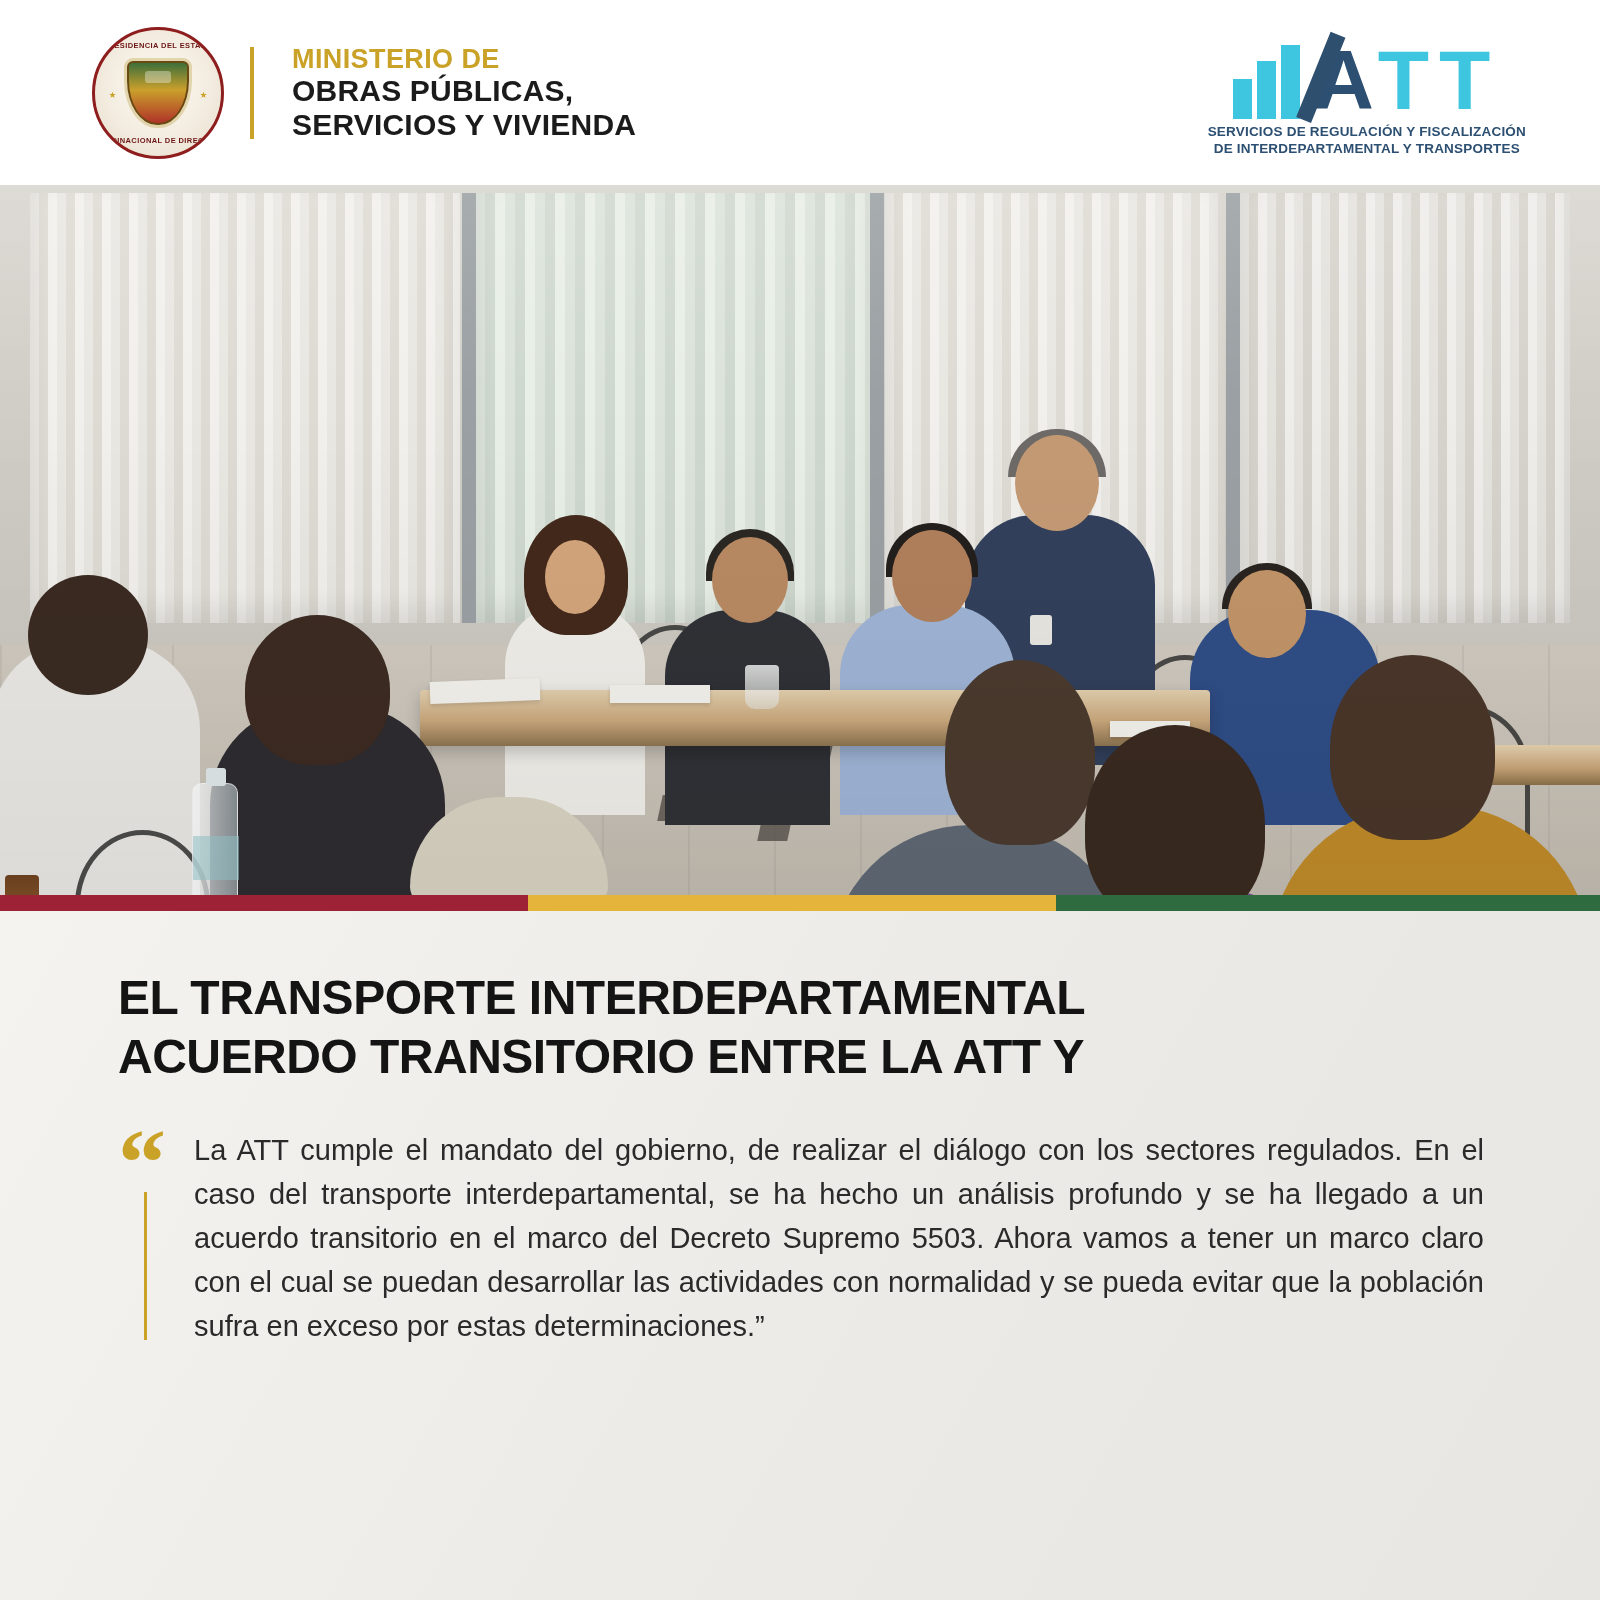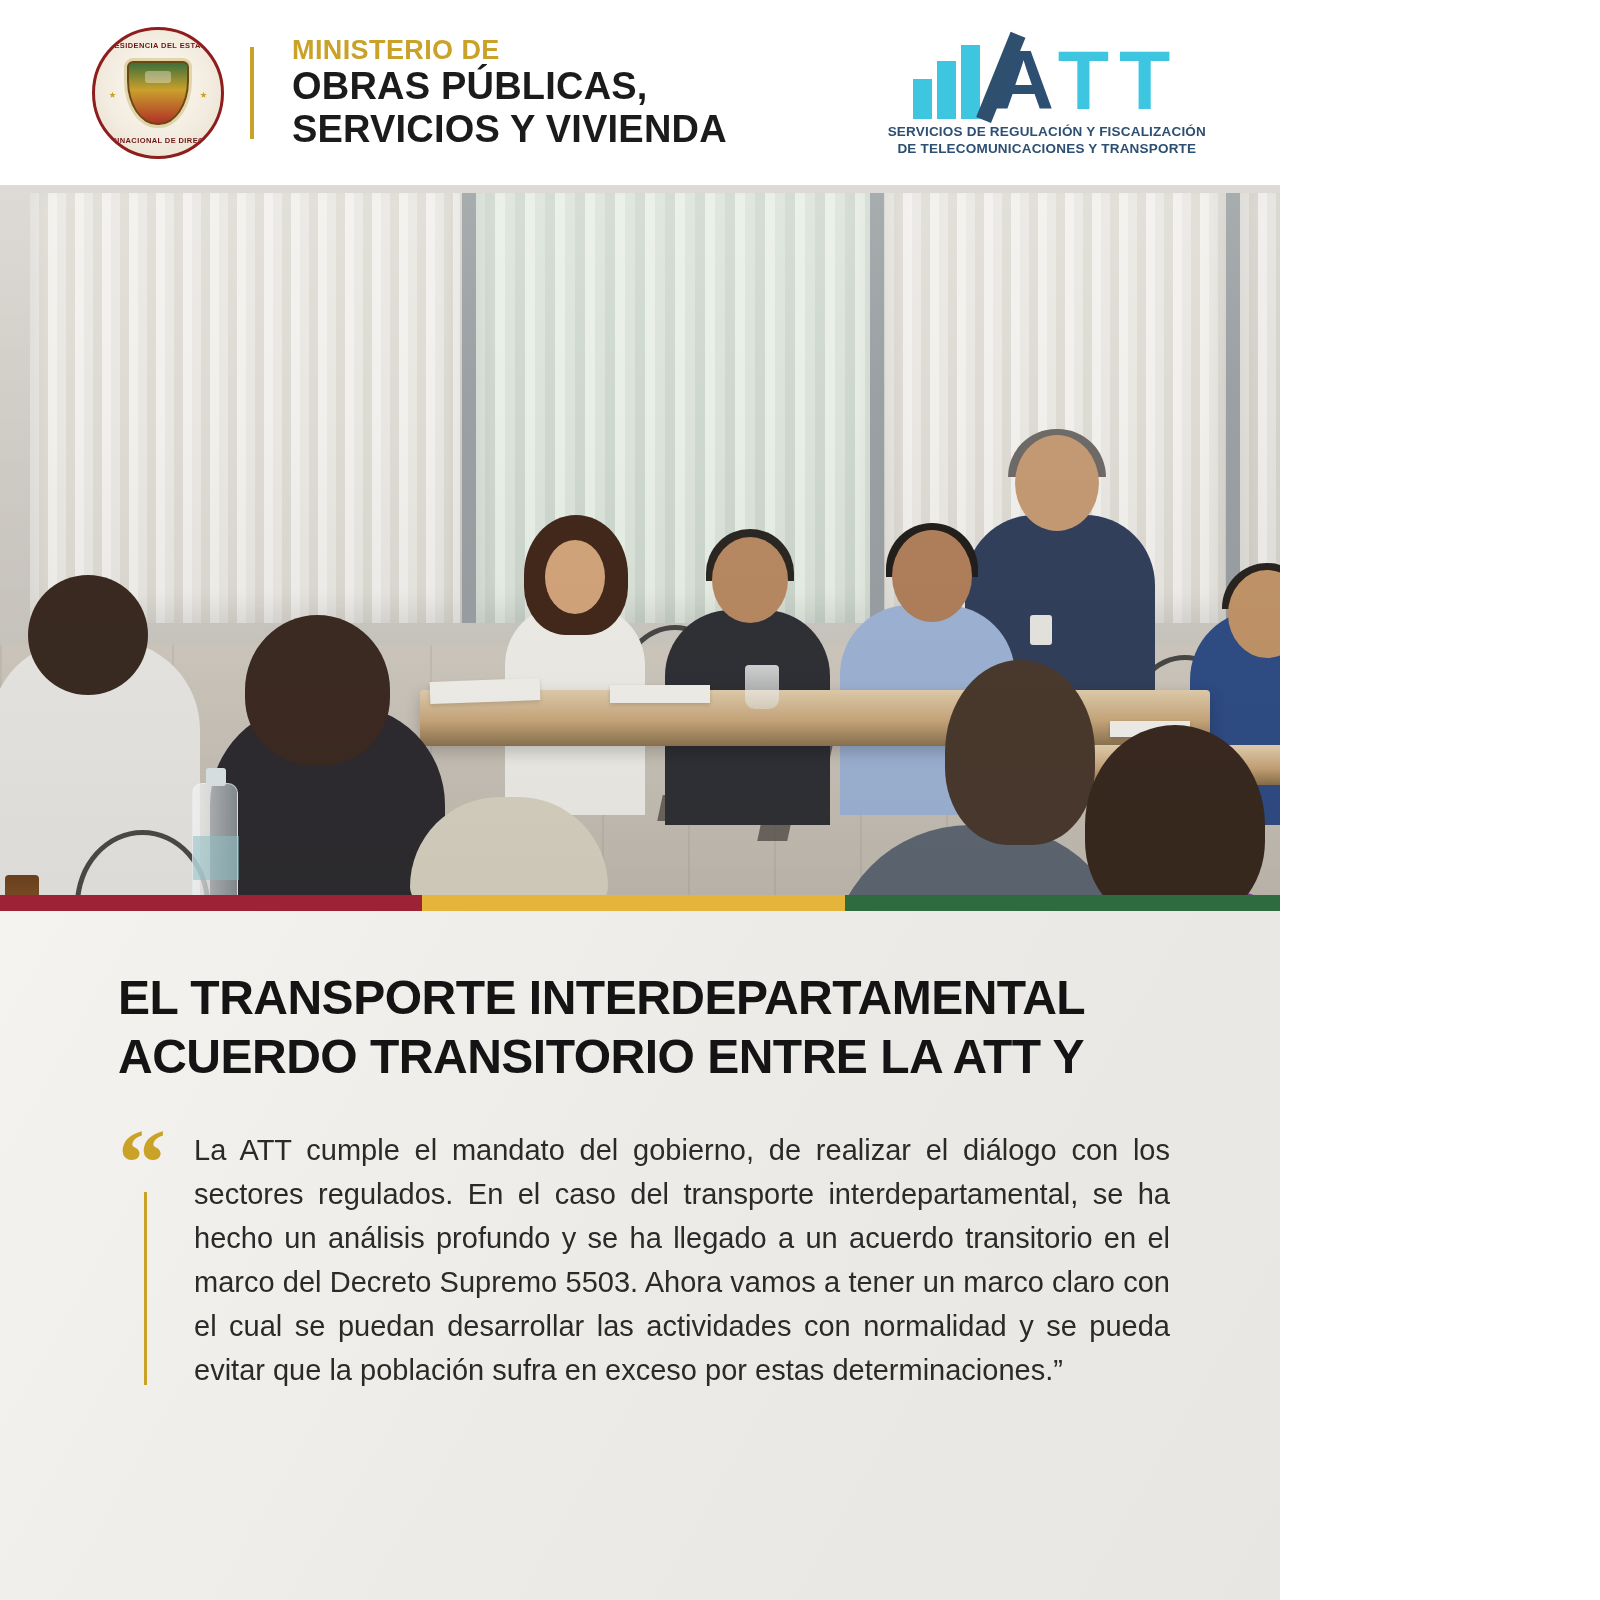--- a/index.html
+++ b/index.html
@@ -5,21 +5,21 @@
   * { box-sizing: border-box; margin: 0; padding: 0; }
   html, body {
     width: 1600px;
     height: 1600px;
     background: #ffffff;
     font-family: "Liberation Sans", sans-serif;
     overflow: hidden;
   }
   .poster {
     position: relative;
-    width: 1280px;
+    width: 1600px;
     height: 1600px;
     background: #f2f1ee;
     display: flex;
     flex-direction: column;
   }
 
   
   .header {
     position: relative;
     height: 185px;
@@ -98,21 +98,21 @@
   }
   .ministry .m1 {
     color: #c9a227;
     font-size: 27px;
     font-weight: bold;
     letter-spacing: .4px;
   }
   .ministry .m2,
   .ministry .m3 {
     color: #1b1b1b;
-    font-size: 38px;
+    font-size: 30px;
     font-weight: bold;
     letter-spacing: .2px;
   }
   .header-right {
     margin-left: auto;
     text-align: center;
     padding-right: 28px;
   }
   .att-logo {
     display: flex;
@@ -424,21 +424,21 @@
         <div class="att-mark">
           <div class="bar b1"></div>
           <div class="bar b2"></div>
           <div class="bar b3"></div>
           <div class="slash"></div>
         </div>
         <div class="att-letters"><span>A</span><span class="t">T</span><span class="t">T</span></div>
       </div>
       <div class="att-sub">
         <div>SERVICIOS DE REGULACIÓN Y FISCALIZACIÓN</div>
-        <div>DE TELECOMUNICACIONES Y TRANSPORTE</div>
+        <div>DE INTERDEPARTAMENTAL Y TRANSPORTES</div>
       </div>
     </div>
   </div>
 
   <div class="photo">
     <div class="photo-scene">
       <div class="wall"></div>
       <div class="window win-a"></div>
       <div class="window win-b"></div>
       <div class="window win-c"></div>

